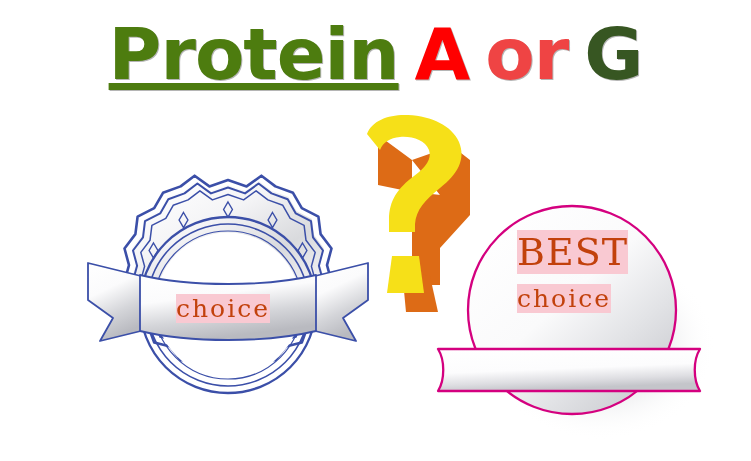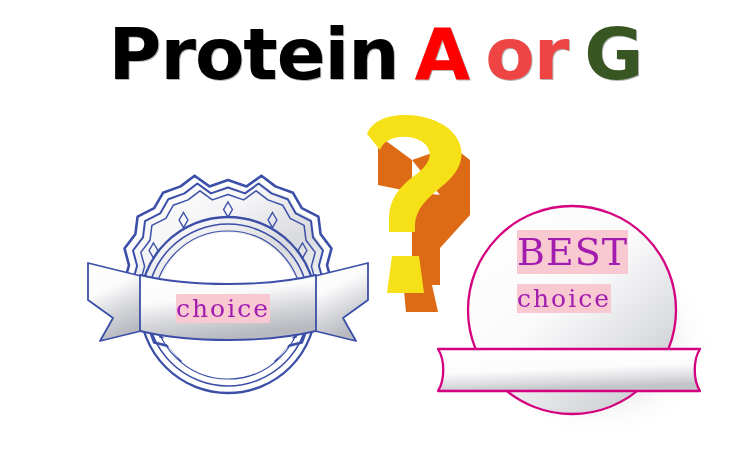--- a/index.html
+++ b/index.html
@@ -28,42 +28,42 @@
     text-align: center;
     font-family: "DejaVu Sans", "Liberation Sans", sans-serif;
     font-weight: bold;
     font-size: 72px;
     line-height: 1.0;
     letter-spacing: -1px;
     white-space: nowrap;
     text-shadow: 1px 1px 0 rgba(90,90,90,0.45);
     user-select: none;
   }
-  .title .w-protein { color: #000000; }
+  .title .w-protein { color: #4d7c0f; text-decoration: underline; }
   .title .w-a       { color: #FF0000; }
   .title .w-or      { color: #ef4444; }
   .title .w-g       { color: #375622; }
   .title .sp        { display: inline-block; width: 16px; }
 
   
   .art {
     position: absolute;
     left: 0;
     top: 0;
     width: 751px;
     height: 461px;
   }
 
   
   .badge-text {
     position: absolute;
     white-space: nowrap;
     user-select: none;
     font-family: "DejaVu Serif", "Liberation Serif", serif;
-    color: #a21caf;
+    color: #c2410c;
   }
   .hl { background: #F9C9D2; }
 
   .left-choice {
     left: 170px;
     top: 291px;
     font-size: 25px;
     letter-spacing: 2px;
     padding: 3px 6px 4px 6px;
   }

